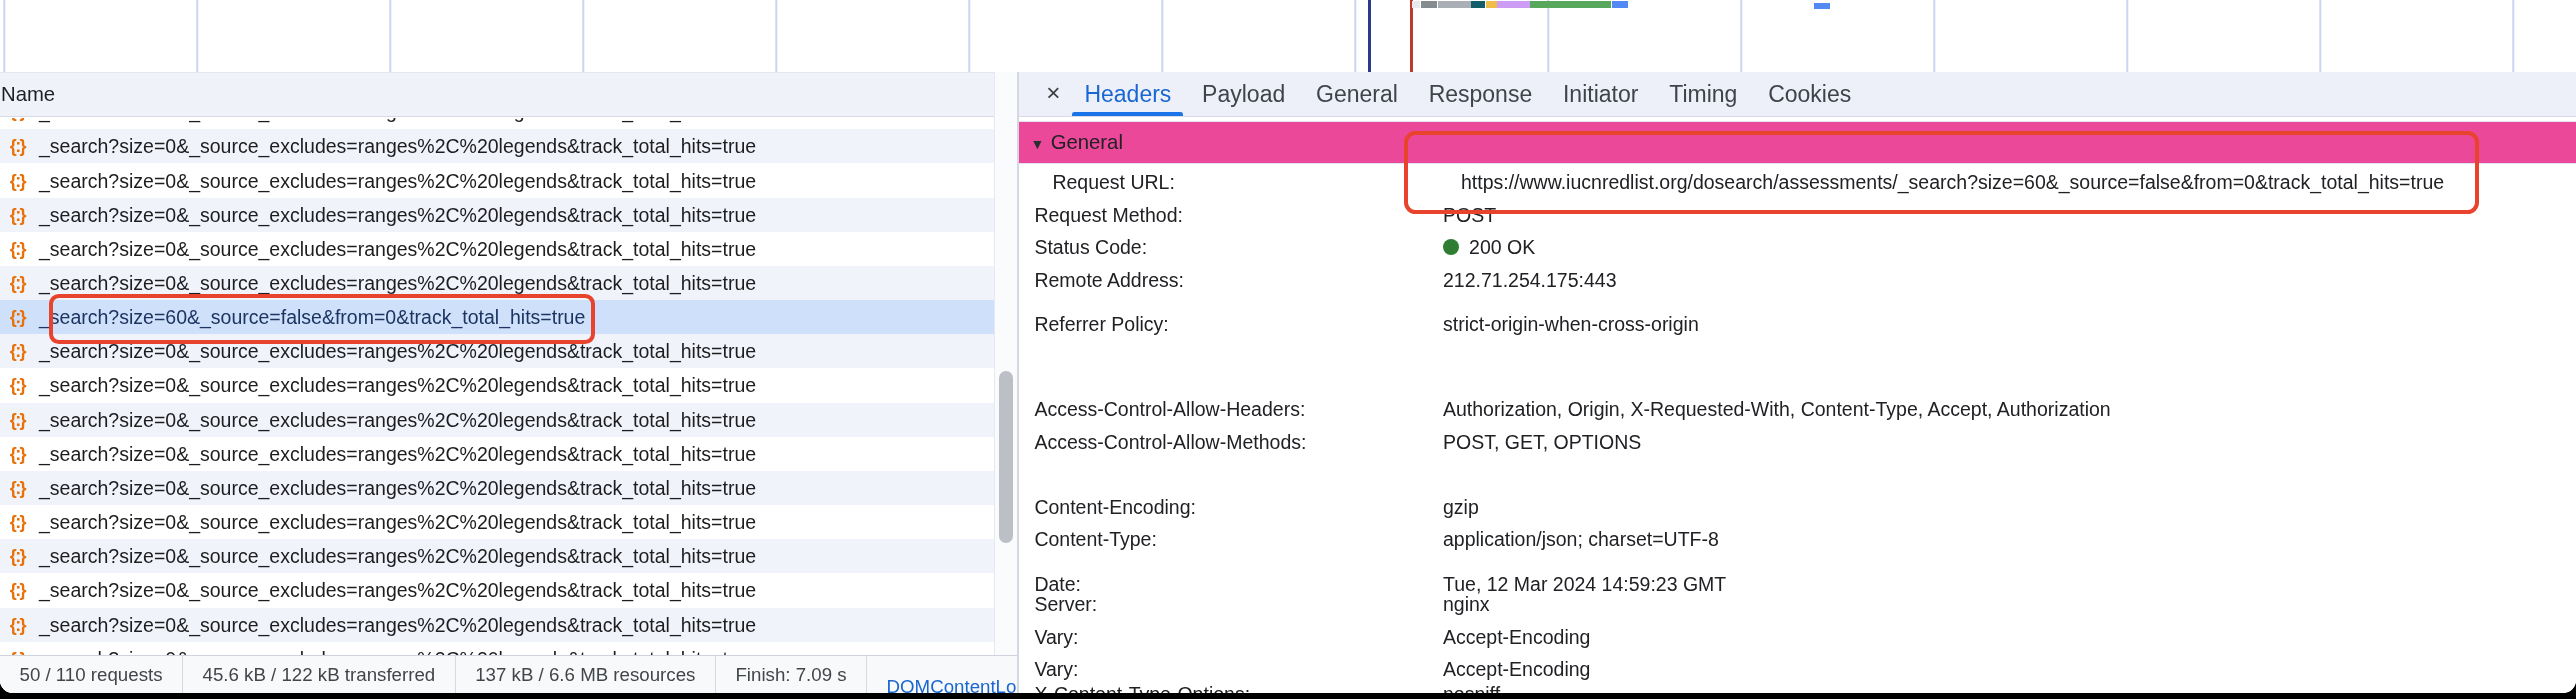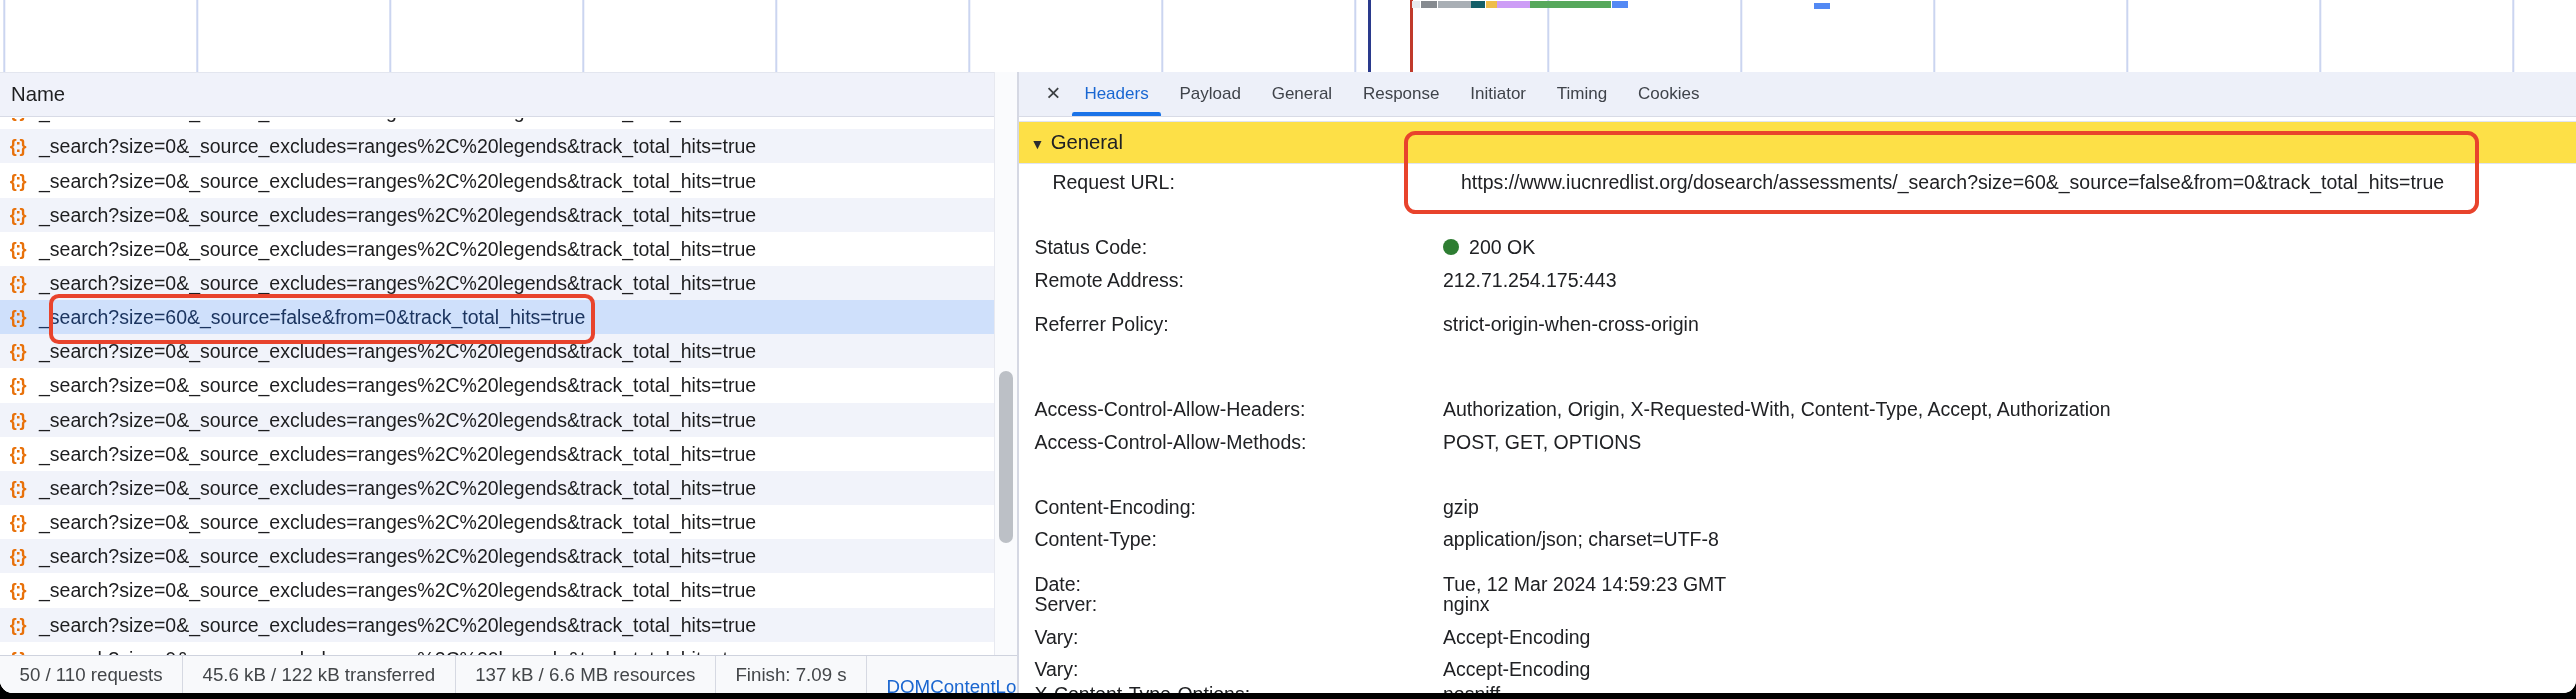--- a/index.html
+++ b/index.html
@@ -10,21 +10,21 @@
   #overview{position:absolute;left:0;top:0;width:2576px;height:72px;background:#fff;
     border-bottom:1.6px solid #e3e6ef;
     background-image:repeating-linear-gradient(to right,#cbd5f0 0px,#cbd5f0 1.6px,transparent 1.6px,transparent 193px);
     background-position:3.3px 0;}
   .ov-bar{position:absolute;}
   .ov-line{position:absolute;top:0;width:3.3px;height:72px;}
   
   #left-panel{position:absolute;left:0;top:73px;width:994px;height:620px;background:#fff;}
   #name-header{position:absolute;left:0;top:0;width:1017px;height:43px;background:#f0f2fa;
     border-bottom:1.6px solid #d8dbe6;color:#1e1f21;font-size:20.3px;line-height:43px;}
-  #name-header span{padding-left:11px;}
+  #name-header span{padding-left:1px;}
   #rows-clip{position:absolute;left:0;top:45px;width:994px;height:537px;overflow:hidden;background:#fff;}
   .req-row{position:absolute;left:0;width:994px;height:34px;line-height:34px;font-size:19.5px;
     color:#1d1d1f;white-space:nowrap;overflow:hidden;}
   .req-row .icon{position:absolute;left:9.8px;top:0;color:#e8710a;font-weight:700;font-size:18px;
     letter-spacing:-1.6px;}
   .req-row .txt{position:absolute;left:39px;top:0;}
   .row-odd{background:#f1f3fa;}
   .row-even{background:#ffffff;}
   .row-selected{background:#cfe0fb;}
   .row-selected .txt{color:#1c3560;}
@@ -39,25 +39,25 @@
   .status-item{display:inline-block;height:37px;line-height:37px;font-size:18.7px;color:#434649;
     padding:0 19.5px;border-right:1.6px solid #d6d9e2;vertical-align:top;}
   .status-item.accent{color:#1a66d0;border-right:none;margin-top:12px;}
   
   #right-panel{position:absolute;left:1019px;top:72px;width:1557px;height:621px;background:#fff;}
   #tab-bar{position:absolute;left:0;top:0;width:1557px;height:44px;background:#edf0f9;
     border-bottom:1.6px solid #d8dbe6;}
   #close-x{position:absolute;left:16.3px;top:0;width:36px;height:44px;text-align:center;line-height:42px;
     font-size:24.4px;color:#3c4043;}
   #tabs{position:absolute;left:50px;top:0;height:44px;display:flex;}
-  .tab{position:relative;height:44px;line-height:44px;padding:0 15.4px;font-size:17px;color:#3f434a;}
+  .tab{position:relative;height:44px;line-height:44px;padding:0 15.4px;font-size:23px;color:#3f434a;}
   .tab.active{color:#1967d2;}
   .tab.active::after{content:"";position:absolute;left:3.3px;right:3.3px;bottom:0;height:4.1px;
     background:#1a73e8;border-radius:2.4px 2.4px 0 0;}
-  .section-band{position:absolute;left:0;width:1557px;height:41px;background:#fde047;
+  .section-band{position:absolute;left:0;width:1557px;height:41px;background:#ec4899;
     border-top:0.8px solid #e0e4f0;border-bottom:0.8px solid #e0e4f0;font-size:20.3px;color:#202124;line-height:41px;}
   .section-band .tri{display:inline-block;margin-left:11.4px;margin-right:6.5px;font-size:14px;color:#2b2d30;}
   .kv-row{position:absolute;left:0;width:1557px;height:33px;line-height:33px;font-size:19.5px;white-space:nowrap;}
   .kv-label{position:absolute;left:15.4px;color:#202124;}
   .kv-value{position:absolute;left:424px;color:#202124;}
   .status-dot{display:inline-block;width:16.3px;height:16.3px;border-radius:50%;margin-right:9.8px;
     position:relative;top:0.8px;}
   #partial-kv-clip{position:absolute;left:0;top:606px;width:1557px;height:15.4px;overflow:hidden;}
   
   .annotation-box{position:absolute;border-style:solid;background:transparent;pointer-events:none;}
@@ -189,20 +189,24 @@
       <div class="kv-row" style="top:0;">
         <span class="kv-label">X-Content-Type-Options:</span>
         <span class="kv-value">nosniff</span>
       </div>
     </div>
   <div class="section-band" style="top: 49px;"><span class="tri">▼</span><span>General</span></div>
       <div class="kv-row" style="top: 94px; margin-left: 18px;">
         <span class="kv-label">Request URL:</span>
         <span class="kv-value">https://www.iucnredlist.org/dosearch/assessments/_search?size=60&amp;_source=false&amp;from=0&amp;track_total_hits=true</span>
       </div>
+      <div class="kv-row" style="top: 127px;">
+        <span class="kv-label">Request Method:</span>
+        <span class="kv-value">POST</span>
+      </div>
       <div class="kv-row" style="top: 159px;">
         <span class="kv-label">Status Code:</span>
         <span class="kv-value"><span class="status-dot" style="background: rgb(46, 125, 50);"></span>200 OK</span>
       </div>
       <div class="kv-row" style="top: 192px;">
         <span class="kv-label">Remote Address:</span>
         <span class="kv-value">212.71.254.175:443</span>
       </div>
       <div class="kv-row" style="top: 236px;">
         <span class="kv-label">Referrer Policy:</span>

